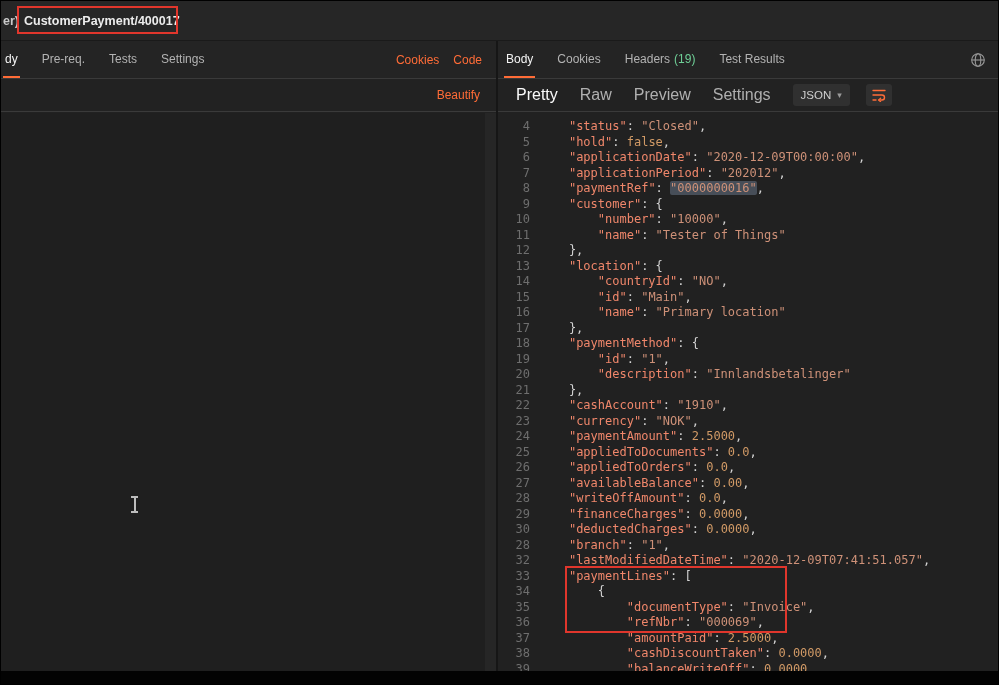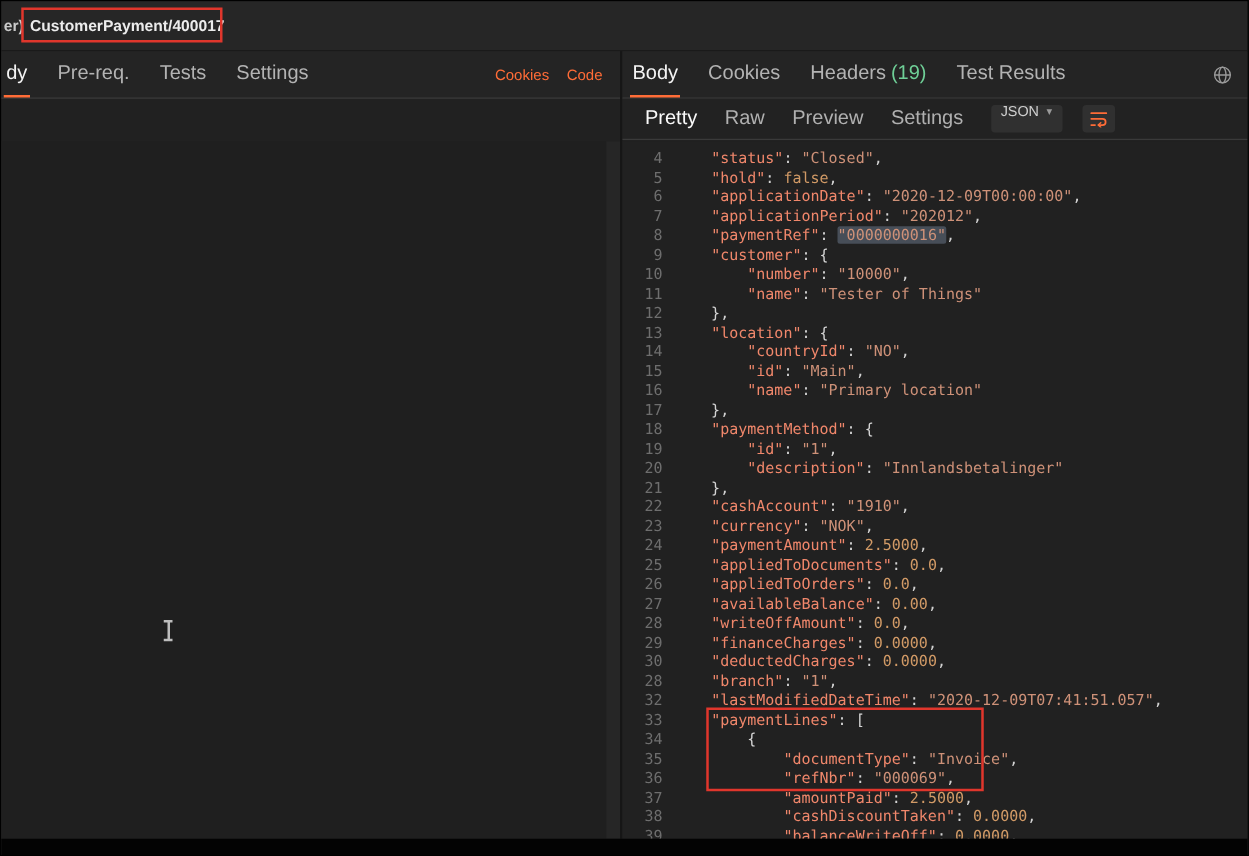--- a/index.html
+++ b/index.html
@@ -21,30 +21,30 @@
   .url-text{font-size:12.5px;color:#d9d9d9;padding-left:2px;white-space:nowrap;}
   .url-frag{color:#c9c9c9;}
   .url-main{color:#ececec;padding-left:5px;}
 
   
   .panels{position:absolute;left:0;top:40px;right:0;bottom:13px;display:flex;}
   .left-panel{width:497px;height:100%;position:relative;background:#212121;border-right:2px solid #161616;}
   .right-panel{flex:1;height:100%;position:relative;background:#212121;}
 
   .tabs-row{height:38px;display:flex;align-items:stretch;border-bottom:1px solid #3a3a3a;background:#242424;}
-  .tab{display:flex;align-items:center;font-size:16px;color:#b3b3b3;padding:0 2px;margin:0 10px;cursor:pointer;border-bottom:2px solid transparent;}
+  .tab{display:flex;align-items:center;font-size:12px;color:#b3b3b3;padding:0 2px;margin:0 10px;cursor:pointer;border-bottom:2px solid transparent;}
   .tab.active{color:#f4f4f4;border-bottom-color:var(--accent);}
   .tab .count{color:var(--green);margin-left:4px;}
   .tabs-right{margin-left:auto;display:flex;align-items:center;}
   .link-orange{font-size:12px;color:var(--accent);margin-right:14px;cursor:pointer;}
 
   .subrow{height:33px;display:flex;align-items:center;border-bottom:1px solid #3a3a3a;background:#222222;}
   .view-tab{font-size:16px;color:#b0b0b0;margin-left:22px;cursor:pointer;}
   .view-tab.active{color:#fafafa;}
-  .dropdown{margin-left:22px;background:#303030;border-radius:3px;height:22px;display:flex;align-items:flex-start;padding:0 8px;font-size:11.5px;color:#cfcfcf;cursor:pointer;}
+  .dropdown{margin-left:22px;background:#303030;border-radius:3px;height:22px;display:flex;align-items:center;padding:0 8px;font-size:11.5px;color:#cfcfcf;cursor:pointer;}
   .dropdown .caret{margin-left:6px;font-size:9px;color:#9a9a9a;}
   .icon-btn{margin-left:16px;width:26px;height:22px;background:#303030;border-radius:3px;display:flex;align-items:center;justify-content:center;cursor:pointer;}
 
   
   .editor-area{position:absolute;left:0;top:72px;right:0;bottom:0;background:#1f1f1f;border-right:11px solid #262626;}
   .ibeam{position:absolute;left:129px;top:383px;width:9px;height:17px;}
   .ibeam::before,.ibeam::after{content:"";position:absolute;left:1px;right:1px;height:2px;background:#bdbdbd;}
   .ibeam::before{top:0}.ibeam::after{bottom:0}
   .ibeam i{position:absolute;left:50%;top:1px;bottom:1px;width:2px;margin-left:-1px;background:#bdbdbd;}
 
@@ -93,20 +93,23 @@
         <div class="tab">
             <span>Tests</span>
           </div>
         <div class="tab">
             <span>Settings</span>
           </div>
         <div class="tabs-right">
           <span class="link-orange">Cookies</span>
           <span class="link-orange">Code</span>
         </div>
+      </div>
+      <div class="subrow">
+        <span class="link-orange" style="margin-left:auto;margin-right:16px">Beautify</span>
       </div>
       <div class="editor-area">
         <div class="ibeam">
             <i></i>
           </div>
       </div>
     </div>
 
     <div class="right-panel">
       <div class="tabs-row">

